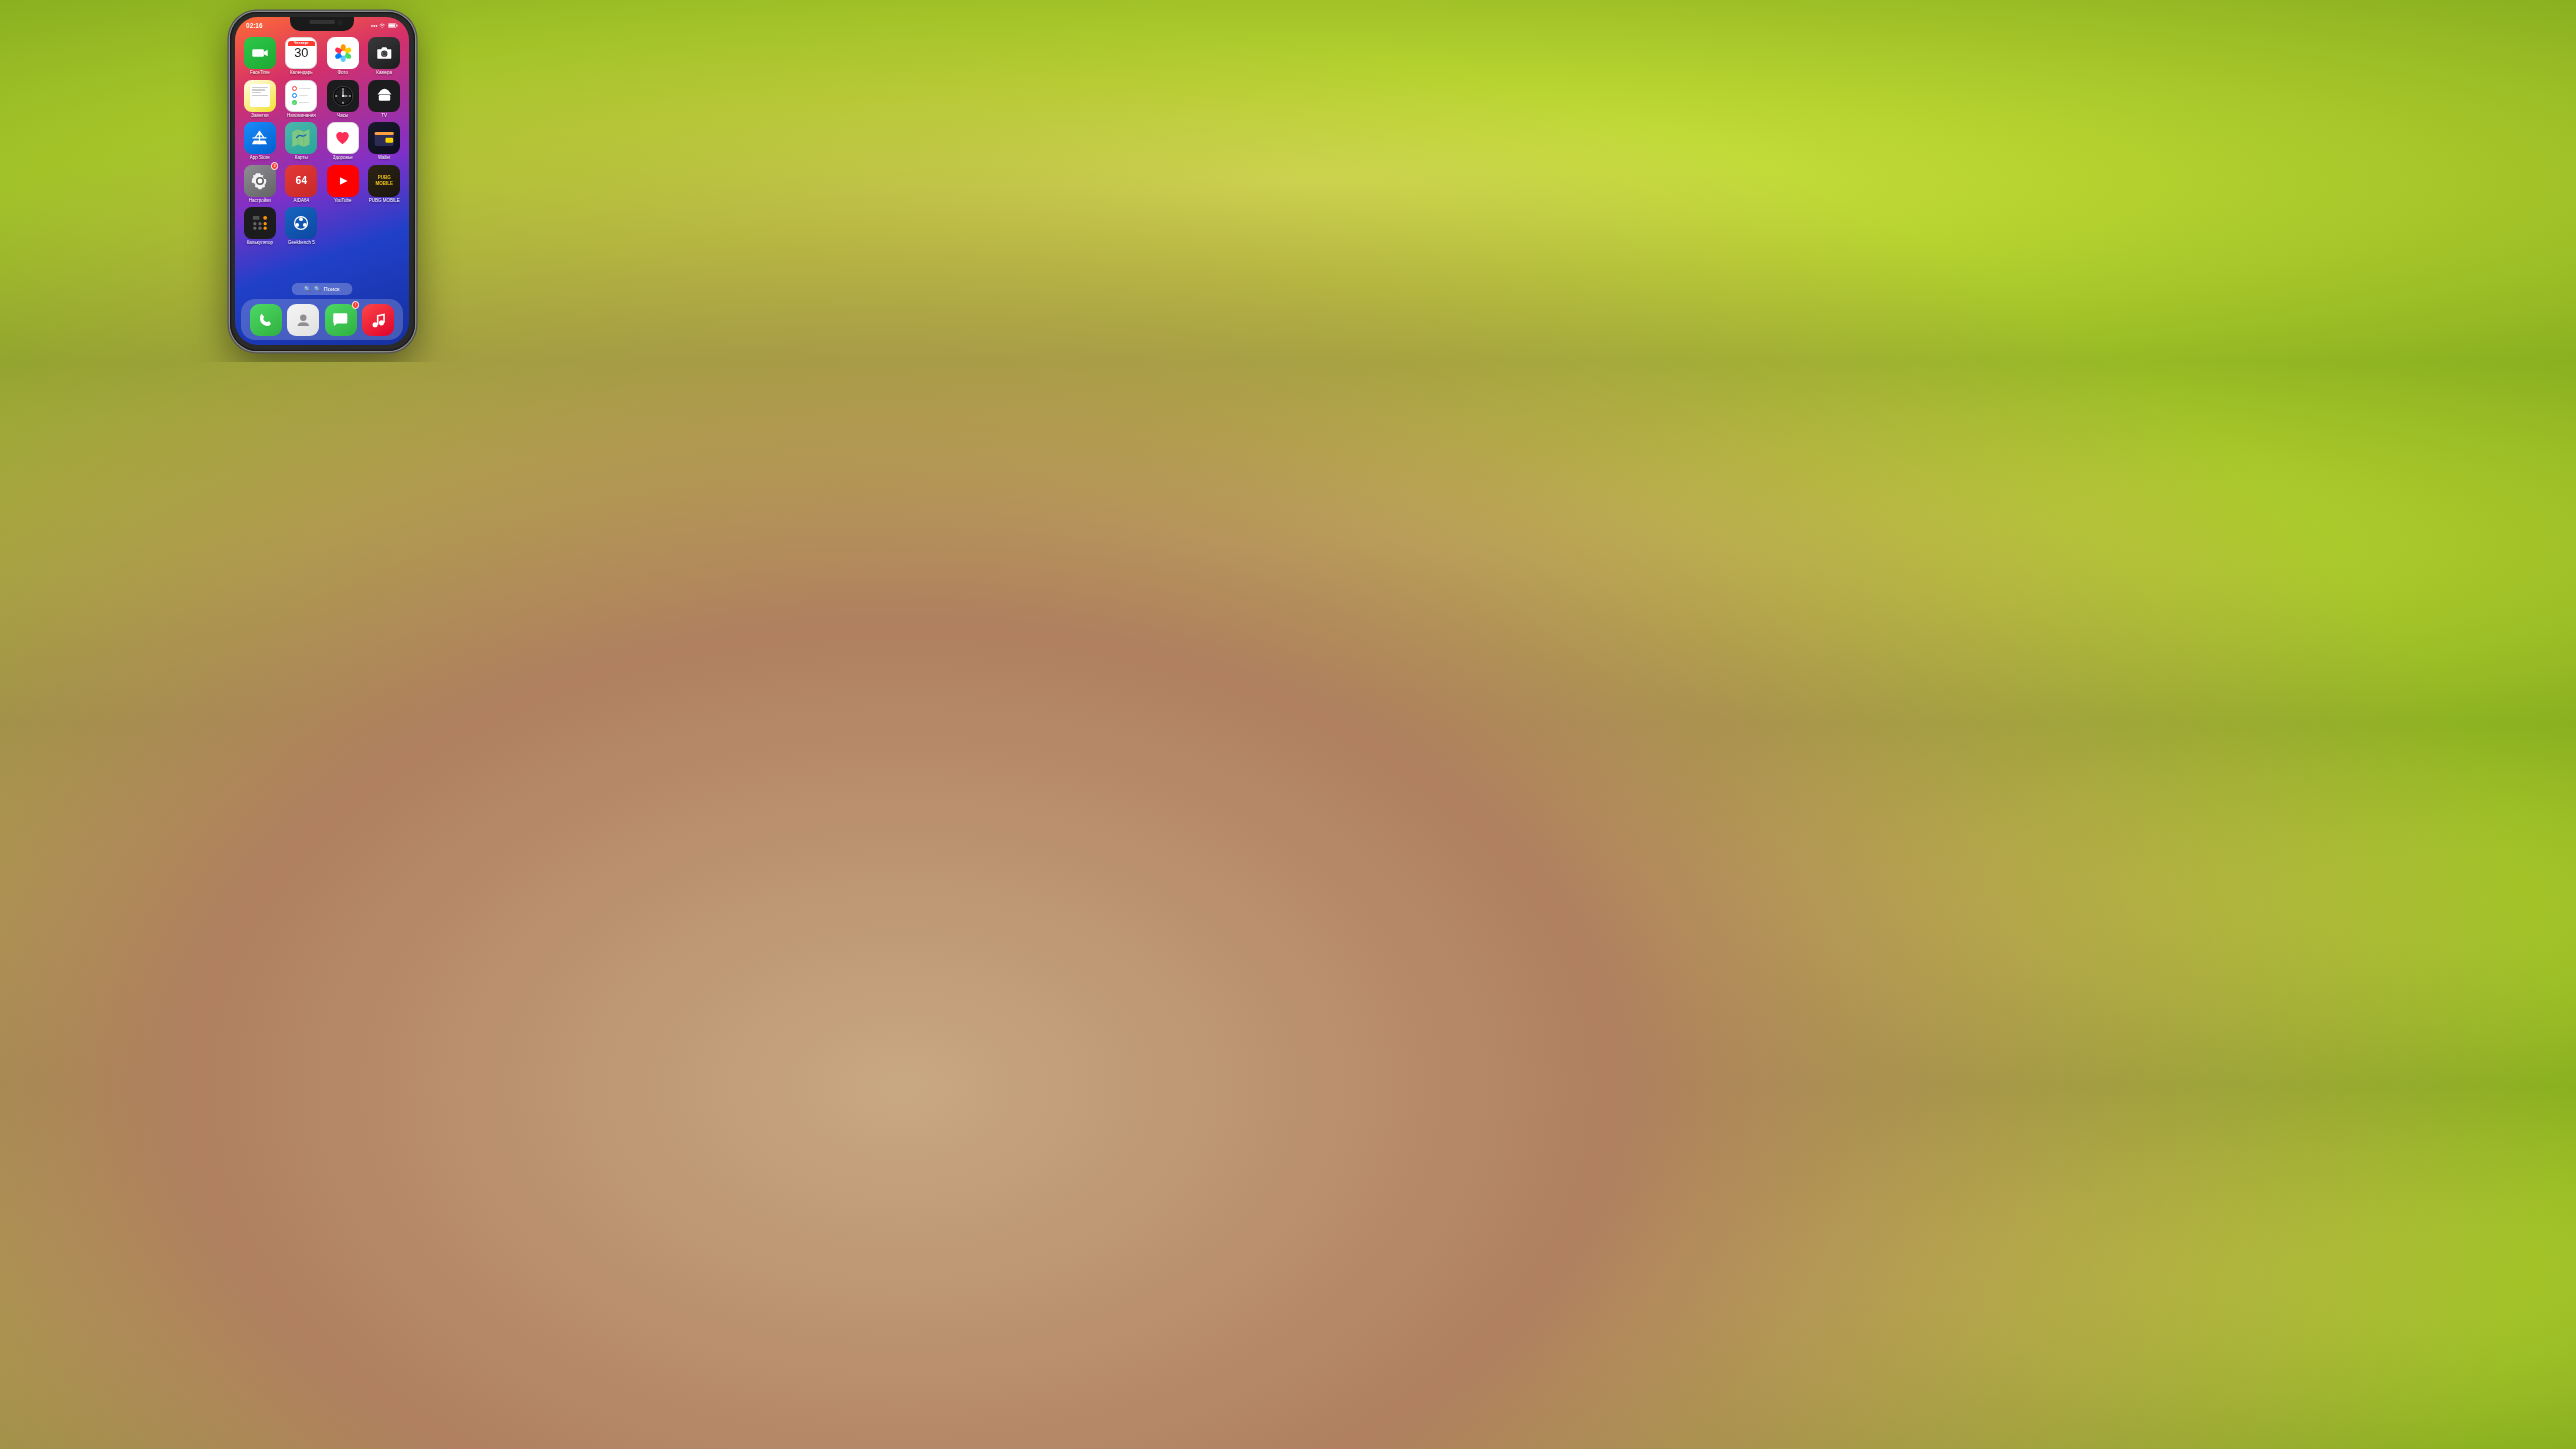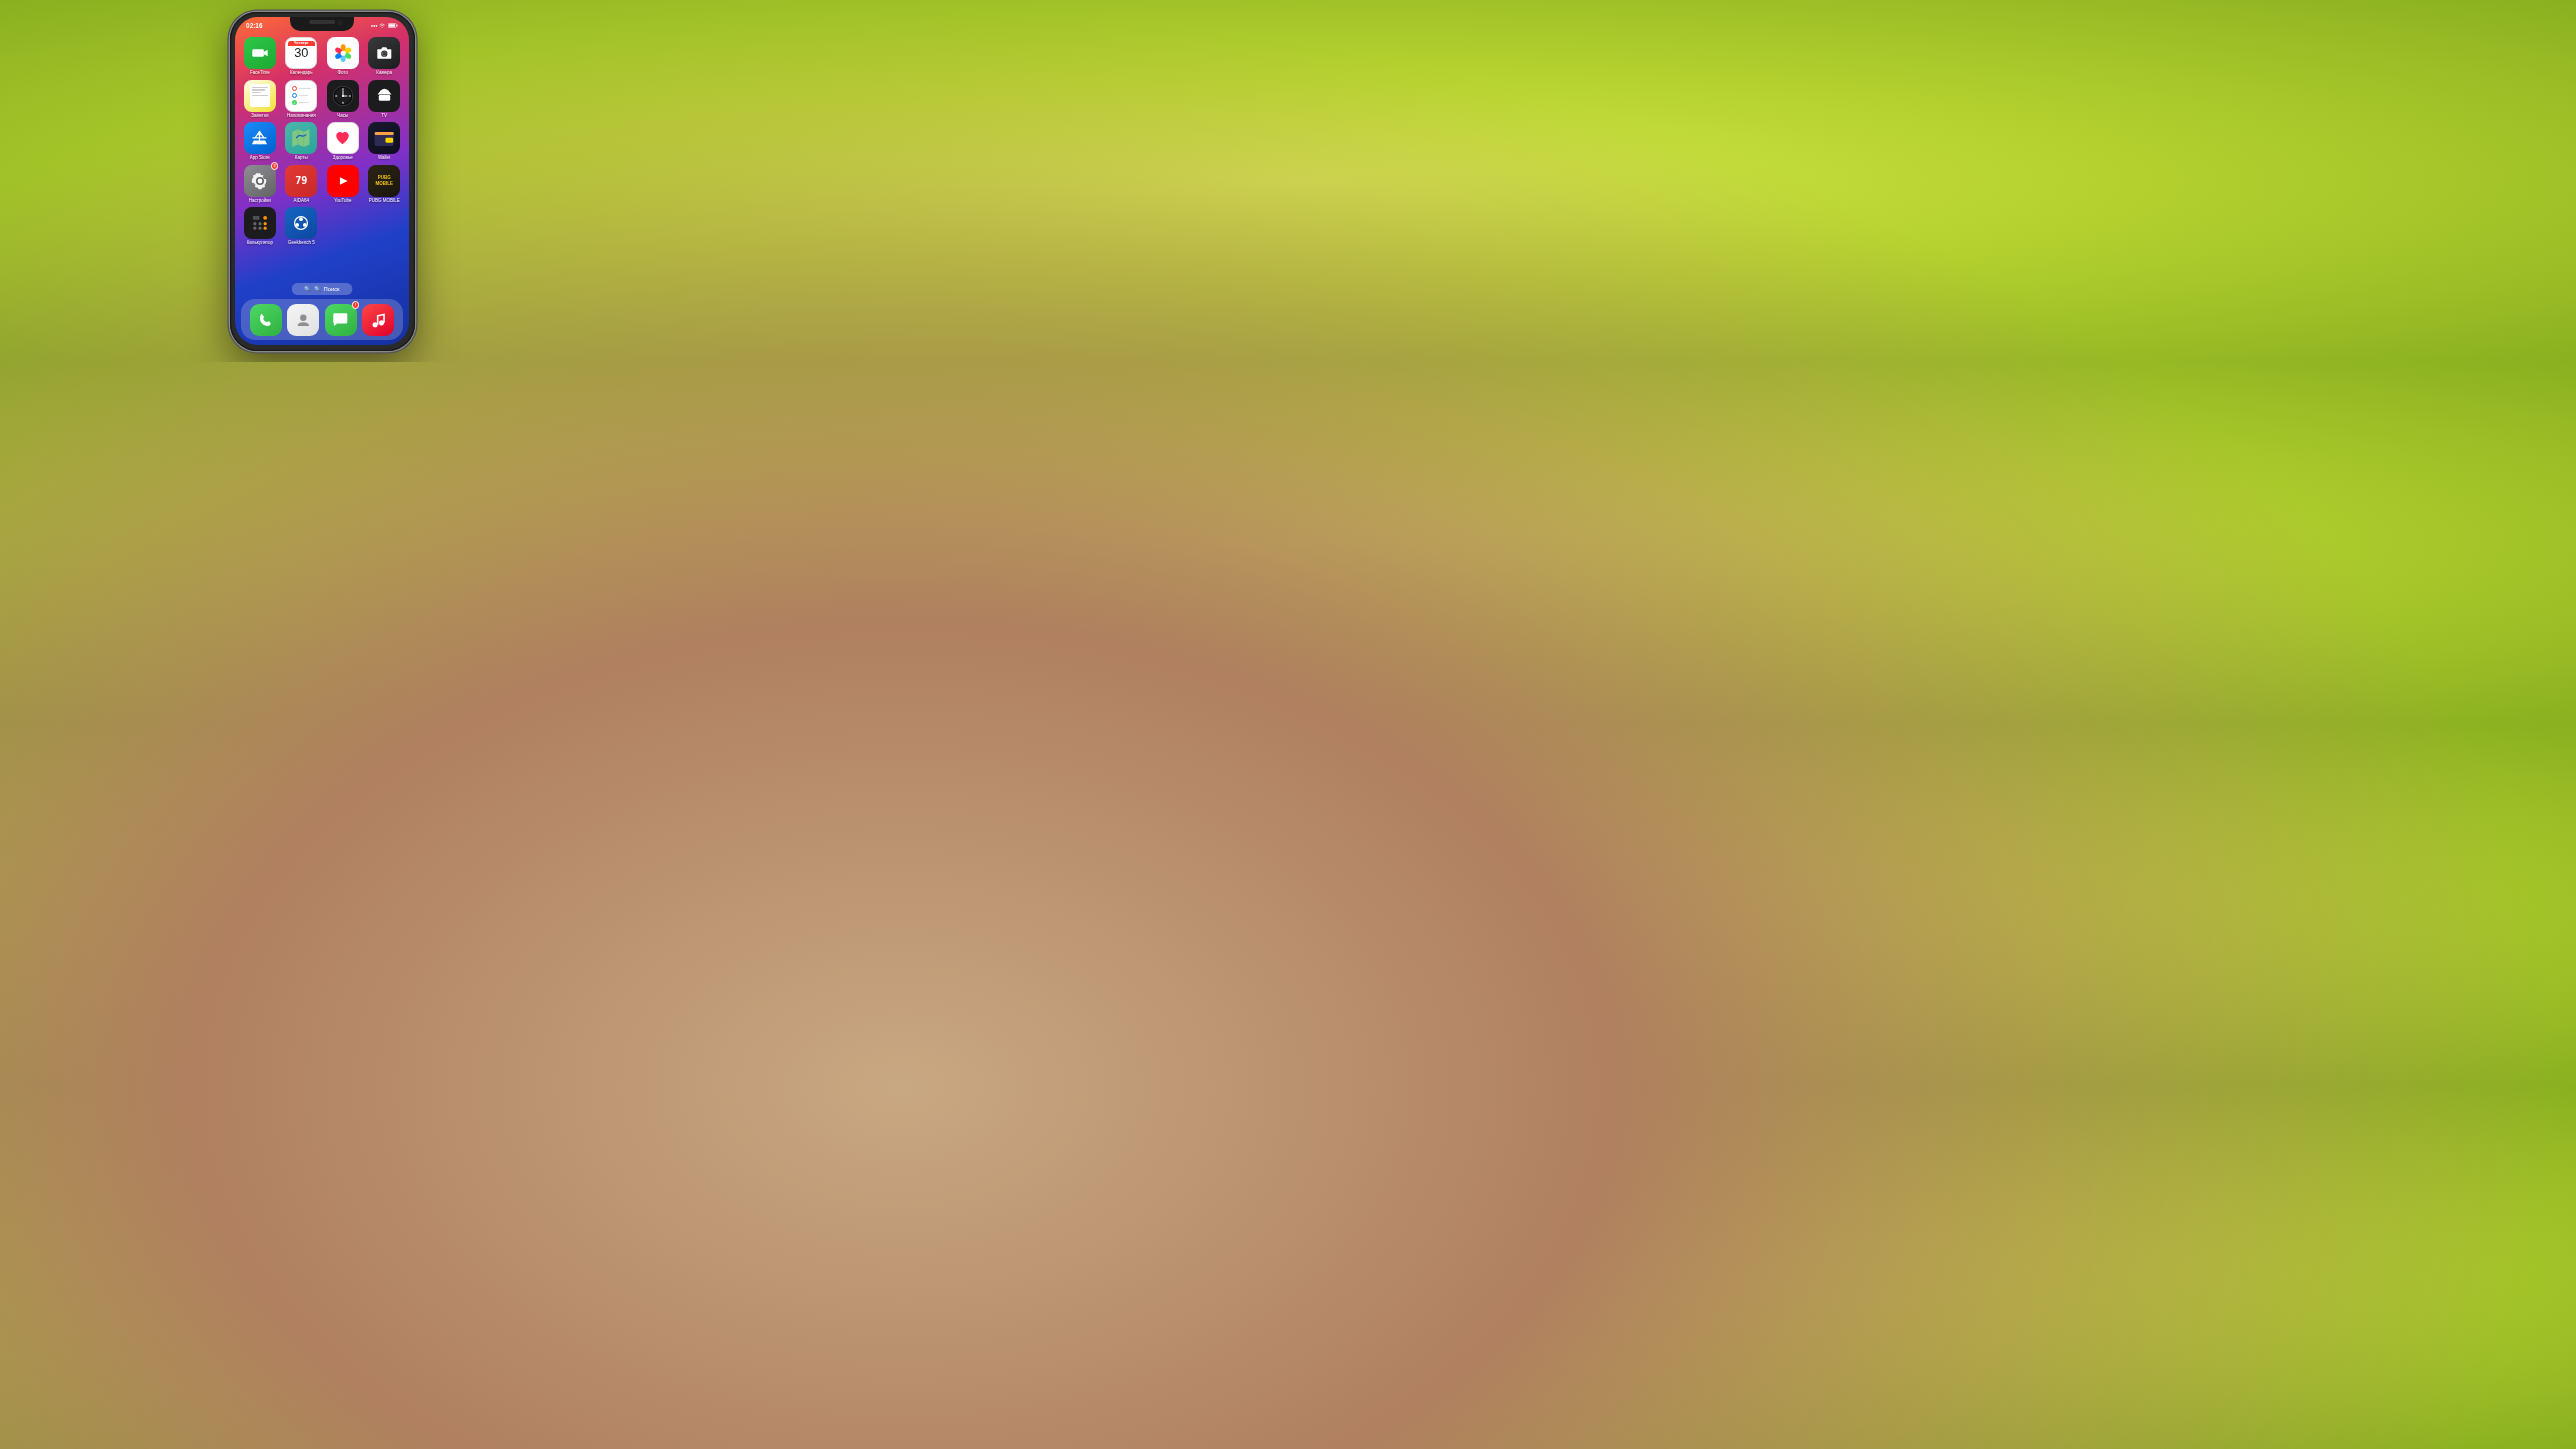--- a/index.html
+++ b/index.html
@@ -441,21 +441,21 @@
             <circle cx="14" cy="14" r="4" fill="white"></circle>
             <path d="M14 2 L16 5 Q18 4 19.5 5.5 L18 8 Q20 9 20 11 L23 11 L24 14 L23 17 Q23 19 21 20 L22 23 Q20 24.5 18 24 L16 27 L14 27 L12 27 L10 24 Q8 24.5 6 23 L7 20 Q5 19 5 17 L2 17 L1 14 L2 11 Q2 9 4 8 L3 5.5 Q4.5 4 6 5 L8 2 Z" fill="white" opacity="0.9"></path>
             <circle cx="14" cy="14" r="5" fill="none" stroke="#636366" stroke-width="2.5"></circle>
           </svg>
         </div>
         <span class="app-label">Настройки</span>
       </div>
 
       <div class="app-icon">
         <div class="app-icon-img aida64" style="background:linear-gradient(145deg,#e53935,#c62828);">
-          <div style="color:white;font-size:10.2px;font-weight:900;font-family:monospace;">79</div>
+          <div style="color:white;font-size:10.2px;font-weight:900;font-family:monospace;">64</div>
         </div>
         <span class="app-label">AIDA64</span>
       </div>
 
       <div class="app-icon">
         <div class="app-icon-img youtube" style="background:#ff0000;">
           <svg width="19" height="14" viewBox="0 0 30 22" fill="white">
             <rect x="0" y="0" width="30" height="22" rx="5" fill="#ff0000"></rect>
             <polygon points="11,5 23,11 11,17" fill="white"></polygon>
           </svg>

